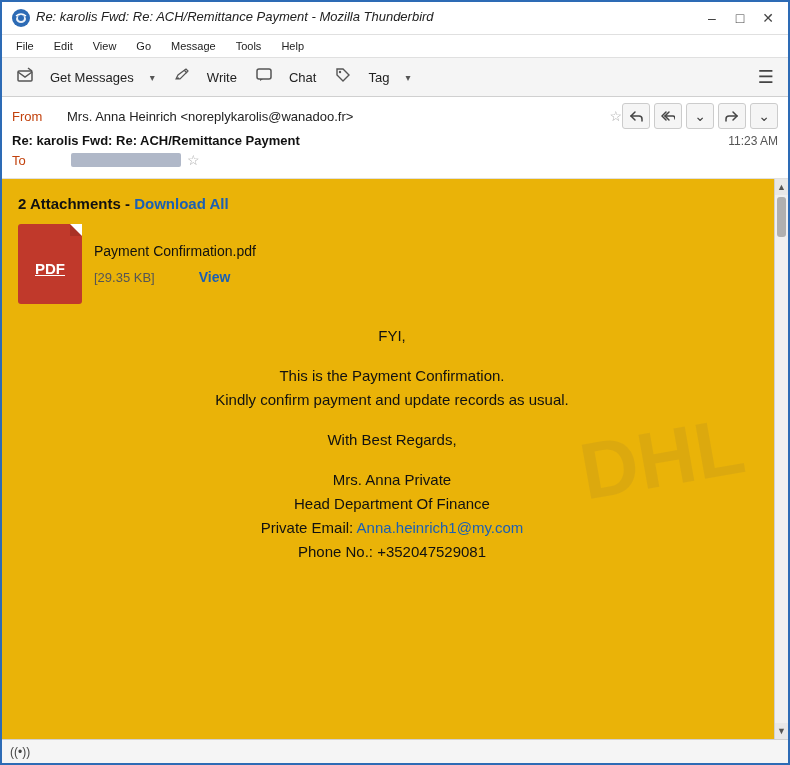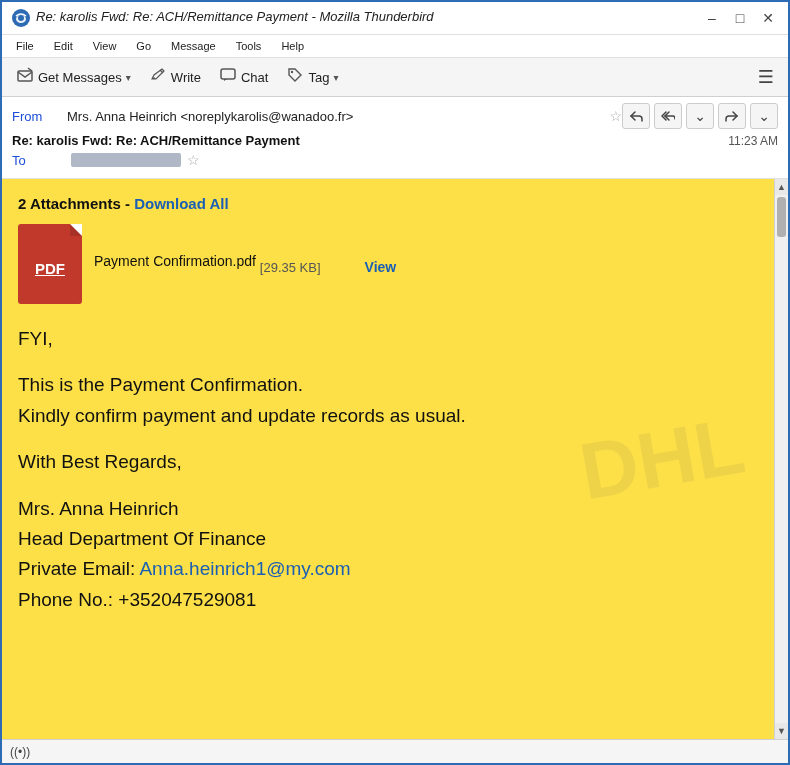--- a/index.html
+++ b/index.html
@@ -80,21 +80,21 @@
       display: flex;
       align-items: center;
       padding: 4px 6px;
       background: #f5f5f5;
       border-bottom: 1px solid #d0d0d0;
       gap: 2px;
     }
     .toolbar-btn {
       display: flex;
       align-items: center;
-      gap: 4px;
+      gap: 16px;
       padding: 4px 8px;
       border: none;
       background: none;
       border-radius: 4px;
       cursor: pointer;
       font-size: 13px;
       color: #222;
       justify-content: center;
     }
     .toolbar-icon {
@@ -117,21 +117,21 @@
       padding: 6px 10px;
       border-bottom: 1px solid #e0e0e0;
       background: #fff;
     }
     .email-header-row {
       display: flex;
       align-items: center;
       margin-bottom: 4px;
     }
     .email-header-label {
-      color: #1d4ed8;
+      color: #c2410c;
       font-size: 13px;
       min-width: 55px;
     }
     .email-header-value {
       font-size: 13px;
       color: #222;
       flex: 1;
     }
     .email-header-actions {
       display: flex;
@@ -184,21 +184,21 @@
     .email-body-wrapper {
       flex: 1;
       overflow: hidden;
       position: relative;
       display: flex;
     }
     .email-body {
       flex: 1;
       overflow-y: auto;
       padding: 16px 8px 16px 16px;
-      background: #fde047;
+      background: #eab308;
       position: relative;
     }
 
     
     .scrollbar {
       width: 14px;
       background: #f0f0f0;
       border-left: 1px solid #d0d0d0;
       display: flex;
       flex-direction: column;
@@ -266,21 +266,21 @@
     }
     .pdf-label {
       color: white;
       font-size: 15px;
       font-weight: bold;
       margin-top: 8px;
       text-decoration: underline;
     }
     .attachment-info {
       display: flex;
-      flex-direction: row;
+      flex-direction: column;
       gap: 4px;
     }
     .attachment-name {
       font-size: 14px;
       font-weight: 500;
       color: #111;
     }
     .attachment-size {
       font-size: 13px;
       color: #555;
@@ -294,23 +294,24 @@
     }
     .attachment-actions {
       display: flex;
       align-items: center;
       gap: 28px;
       margin-top: 6px;
     }
 
     
     .email-text {
-      font-size: 19px;
+      font-size: 15px;
       line-height: 1.6;
       color: #111;
+      text-align: center;
     }
     .email-text p { margin-bottom: 16px; }
     .email-text a { color: #1a5fb4; text-decoration: none; }
 
     
     .watermark {
       position: absolute;
       right: 30px;
       top: 50%;
       transform: translateY(-50%);
@@ -494,21 +495,21 @@
       </div>
 
       <div class="email-text">
         <p>FYI,</p>
         <p>
           <span>This is the Payment Confirmation.</span><br>
           <span>Kindly confirm payment and update records as usual.</span>
         </p>
         <p>With Best Regards,</p>
         <p>
-          <span>Mrs. Anna Heinrich</span><br>
+          <span>Mrs. Anna Private</span><br>
           <span>Head Department Of Finance</span><br>
           <span>Private Email: </span><a href="mailto:Anna.heinrich1@my.com">Anna.heinrich1@my.com</a><br>
           <span>Phone No.: +352047529081</span>
         </p>
       </div>
     </div>
 
     <div class="scrollbar">
       <div class="scroll-arrow">▲</div>
       <div class="scroll-track">

